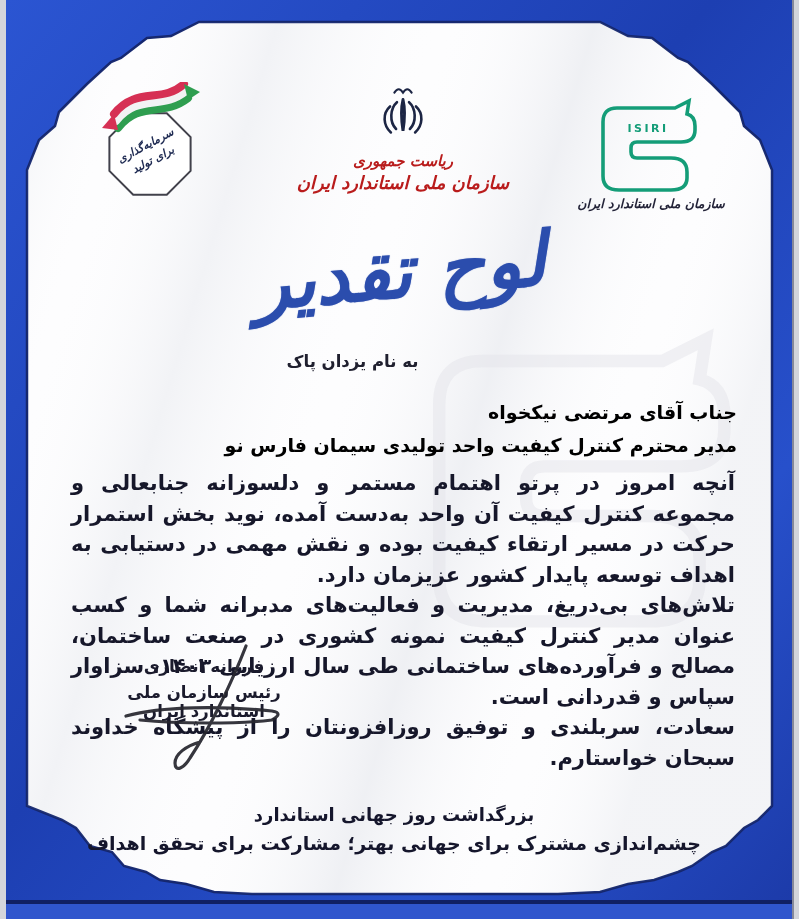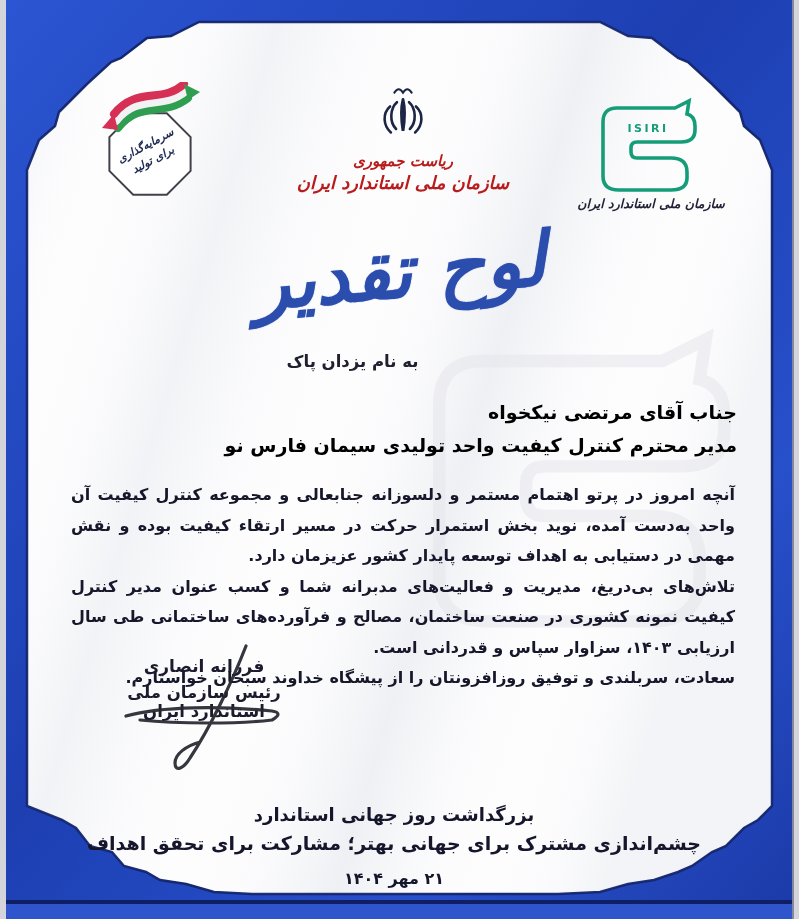--- a/index.html
+++ b/index.html
@@ -22,22 +22,22 @@
   .cal-title{left:0;top:196px;width:799px;height:150px;text-align:center;
     font-size:74px;font-weight:bold;font-style:italic;color:#2b4dad;
     transform:rotate(-5deg);letter-spacing:0;line-height:150px;
     text-shadow:0 0 1px rgba(43,77,173,.6);}
   .invocation{left:0;top:352px;width:673px;text-align:center;
     font-size:16.5px;font-weight:bold;color:#20202f;margin-left:16px;}
   
   .recipient{right:62px;top:396px;width:560px;text-align:right;color:#000000;
     font-weight:bold;font-size:19px;line-height:33px;}
   
-  .letter-body{right:64px;top:480px;width:664px;color:#16172a;
-    font-weight:bold;font-size:16px;line-height:30.5px;text-align:justify;}
+  .letter-body{right:64px;top:468px;width:664px;color:#16172a;
+    font-weight:bold;font-size:21px;line-height:30.5px;text-align:justify;}
   .letter-body p{margin:0;}
   
   .sig-block{left:88px;top:656px;width:232px;text-align:center;color:#1b1b2d;}
   .sig-block .nm{font-size:17px;font-weight:bold;}
   .sig-block .tt{font-size:16.5px;font-weight:bold;margin-top:7px;}
   .sig-stroke{left:118px;top:640px;width:180px;height:150px;pointer-events:none;}
   
   .footer{left:0;top:804px;width:788px;text-align:center;color:#15162c;}
   .footer .f1{font-size:18px;font-weight:bold;}
   .footer .f2{font-size:19px;font-weight:bold;margin-top:7px;}
@@ -151,16 +151,15 @@
   <svg class="abs sig-stroke" viewBox="0 0 180 150">
     <g fill="none" stroke="#26262e" stroke-width="3.2" stroke-linecap="round" opacity="0.92">
       <path d="M128 6 C114 42 92 88 72 118 C66 128 57 133 57 123 C57 114 68 106 82 102"></path>
       <path d="M8 76 C44 66 104 66 154 71 Q166 73 154 80 C120 84 60 84 22 80"></path>
     </g>
   </svg>
 
   <div class="abs footer">
     <div class="f1">بزرگداشت روز جهانی استاندارد</div>
     <div class="f2">چشم‌اندازی مشترک برای جهانی بهتر؛ مشارکت برای تحقق اهداف</div>
-    <div class="fd">۲۱ مهر ۱۴۰۴</div>
   </div>
 
 </div>
 
 </body></html>

